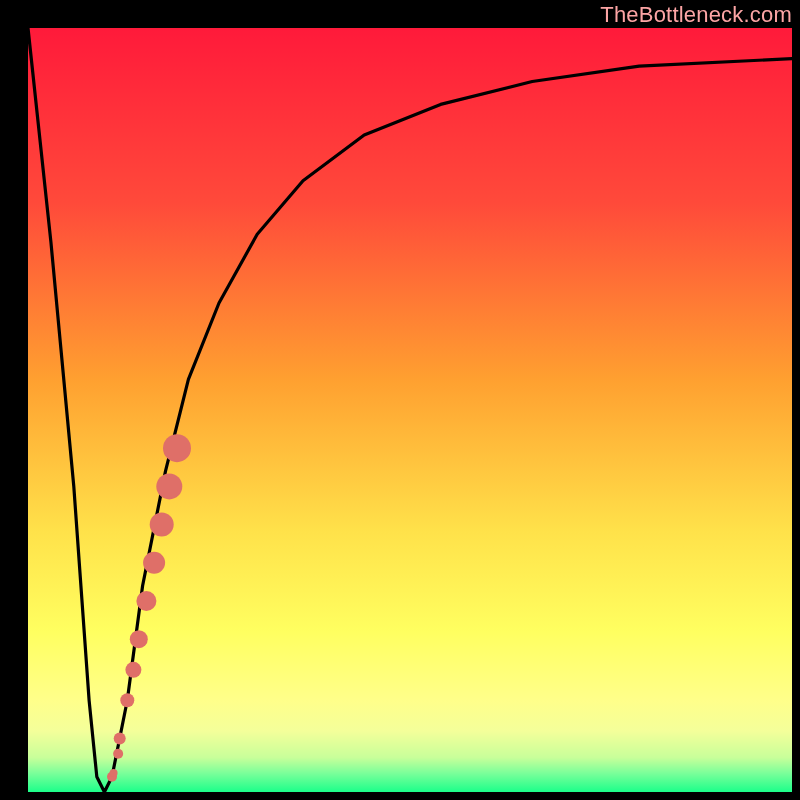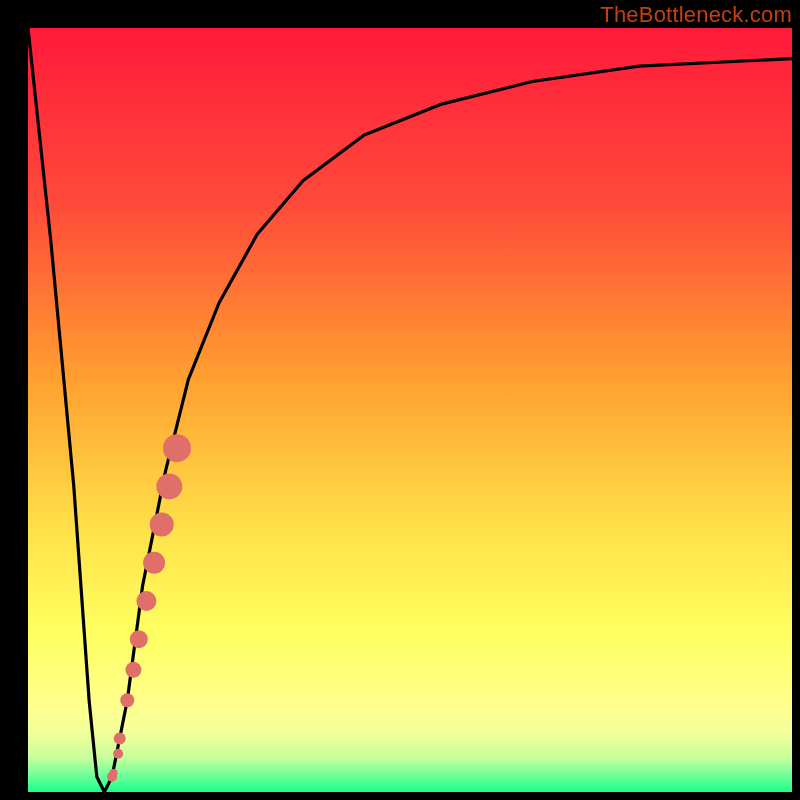--- a/index.html
+++ b/index.html
@@ -14,21 +14,21 @@
   .stage {
     position: relative;
     width: 800px;
     height: 800px;
     background: #000;
   }
   .watermark {
     position: absolute;
     top: 2px;
     right: 8px;
-    color: #c2410c;
+    color: #fca5a5;
     font-size: 22px;
     font-weight: 400;
     letter-spacing: 0.2px;
     z-index: 50;
   }
   svg.plot {
     position: absolute;
     left: 0;
     top: 0;
   }

